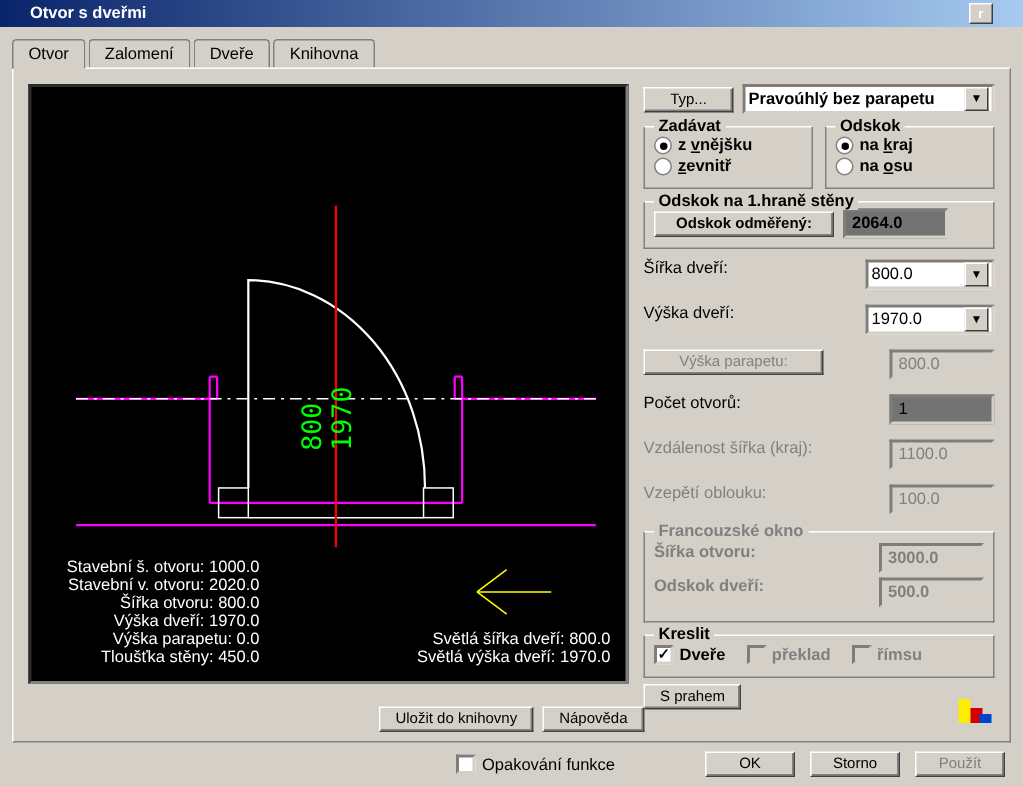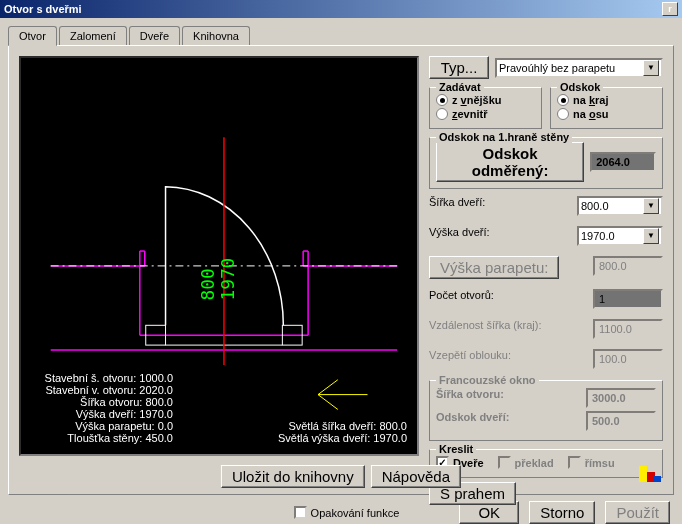--- a/index.html
+++ b/index.html
@@ -1,34 +1,34 @@
 <!DOCTYPE html>
 <html><head>
 <meta charset="utf-8">
 <style>
 * { box-sizing: border-box; margin: 0; padding: 0; }
 body { font-family: "Tahoma", "MS Sans Serif", sans-serif; font-size: 11px; background: #d4d0c8; width: 682px; height: 524px; overflow: hidden; }
-.titlebar { background: linear-gradient(to right, #0a246a, #a6caf0); color: #fff; height: 18px; display: flex; align-items: center; padding: 0 4px; font-weight: bold; }
+.titlebar { background: linear-gradient(to right, #0a246a, #a6caf0); color: #fff; height: 18px; display: flex; align-items: center; padding: 0 20px; font-weight: bold; }
 .titlebar-text { flex: 1; }
 .close-btn { width: 16px; height: 14px; background: #d4d0c8; border: 1px solid #fff; border-right-color: #404040; border-bottom-color: #404040; font-size: 9px; text-align: center; line-height: 12px; font-family: Marlett, sans-serif; }
 .tabs { display: flex; margin: 8px 8px 0 8px; }
 .tab { padding: 3px 10px; border: 1px solid #808080; border-bottom: none; background: #d4d0c8; margin-right: 2px; border-top-left-radius: 3px; border-top-right-radius: 3px; position: relative; }
 .tab.active { background: #d4d0c8; z-index: 2; border-bottom: 1px solid #d4d0c8; margin-bottom: -1px; }
 .tab-content { border: 1px solid #808080; border-top-color: #fff; border-left-color: #fff; margin: 0 8px; height: 450px; padding: 10px; display: flex; gap: 10px; position: relative; }
 .preview { width: 400px; height: 400px; background: #000; position: relative; border: 2px inset #808080; }
 .preview svg { width: 100%; height: 100%; }
 .preview-text { position: absolute; color: #fff; font-size: 11px; }
 .preview-text.left { right: 244px; text-align: right; }
 .preview-text.right { right: 10px; text-align: right; }
 .right-panel { flex: 1; display: flex; flex-direction: column; gap: 4px; }
 .row { display: flex; align-items: center; gap: 6px; }
-.btn { background: #d4d0c8; border: 1px solid #fff; border-right-color: #404040; border-bottom-color: #404040; padding: 2px 10px; font-size: 15px; min-width: 60px; text-align: center; box-shadow: inset -1px -1px #808080, inset 1px 1px #d4d0c8; }
+.btn { background: #d4d0c8; border: 1px solid #fff; border-right-color: #404040; border-bottom-color: #404040; padding: 2px 10px; font-size: 10px; min-width: 60px; text-align: center; box-shadow: inset -1px -1px #808080, inset 1px 1px #d4d0c8; }
 .btn.wide { min-width: 120px; }
 .dropdown { background: #fff; border: 2px inset #d4d0c8; height: 20px; display: flex; align-items: center; padding: 0 2px; flex: 1; }
-.dropdown-text { flex: 1; }
+.dropdown-text { flex: 1; font-weight: bold; }
 .dropdown-arrow { width: 16px; height: 16px; background: #d4d0c8; border: 1px solid #fff; border-right-color: #404040; border-bottom-color: #404040; text-align: center; font-size: 8px; line-height: 14px; }
 .fieldset { border: 1px solid #808080; border-top-color: #fff; padding: 4px 6px 6px 6px; position: relative; margin-top: 4px; font-weight: bold; }
 .fieldset::before { content: attr(data-legend); position: absolute; top: -7px; left: 6px; background: #d4d0c8; padding: 0 3px; }
 .radio-row, .check-row { display: flex; align-items: center; gap: 4px; margin: 2px 0; }
 .radio { width: 12px; height: 12px; border-radius: 50%; background: #fff; border: 1px solid #808080; display: inline-flex; align-items: center; justify-content: center; }
 .radio.checked::after { content: ""; width: 5px; height: 5px; border-radius: 50%; background: #000; }
 .checkbox { width: 13px; height: 13px; background: #fff; border: 2px inset #d4d0c8; display: inline-flex; align-items: center; justify-content: center; font-size: 10px; line-height: 9px; }
 .input { background: #737373; border: 2px inset #d4d0c8; height: 20px; padding: 0 4px; width: 70px; display: flex; align-items: center; }
 .input.disabled { background: #d4d0c8; color: #808080; }
 .label { flex: 1; }

